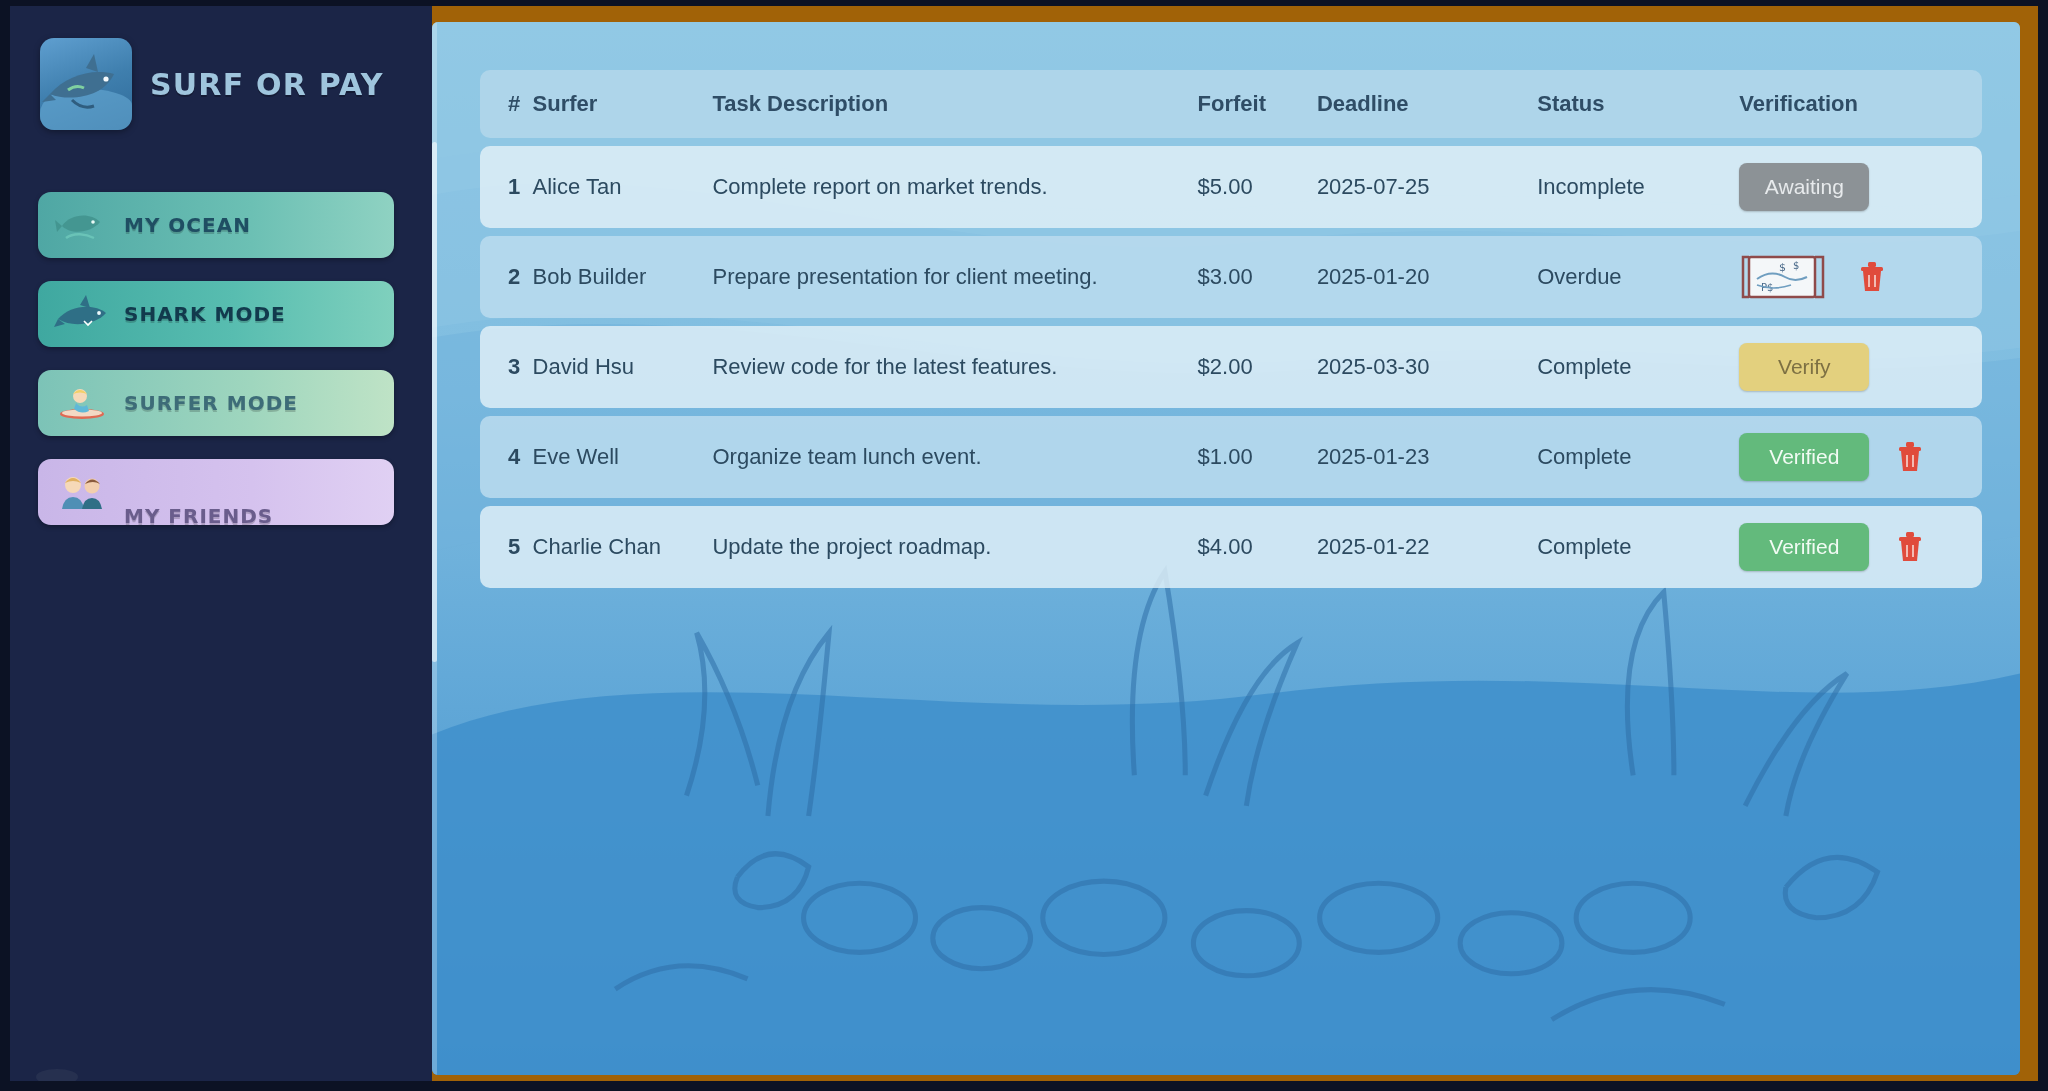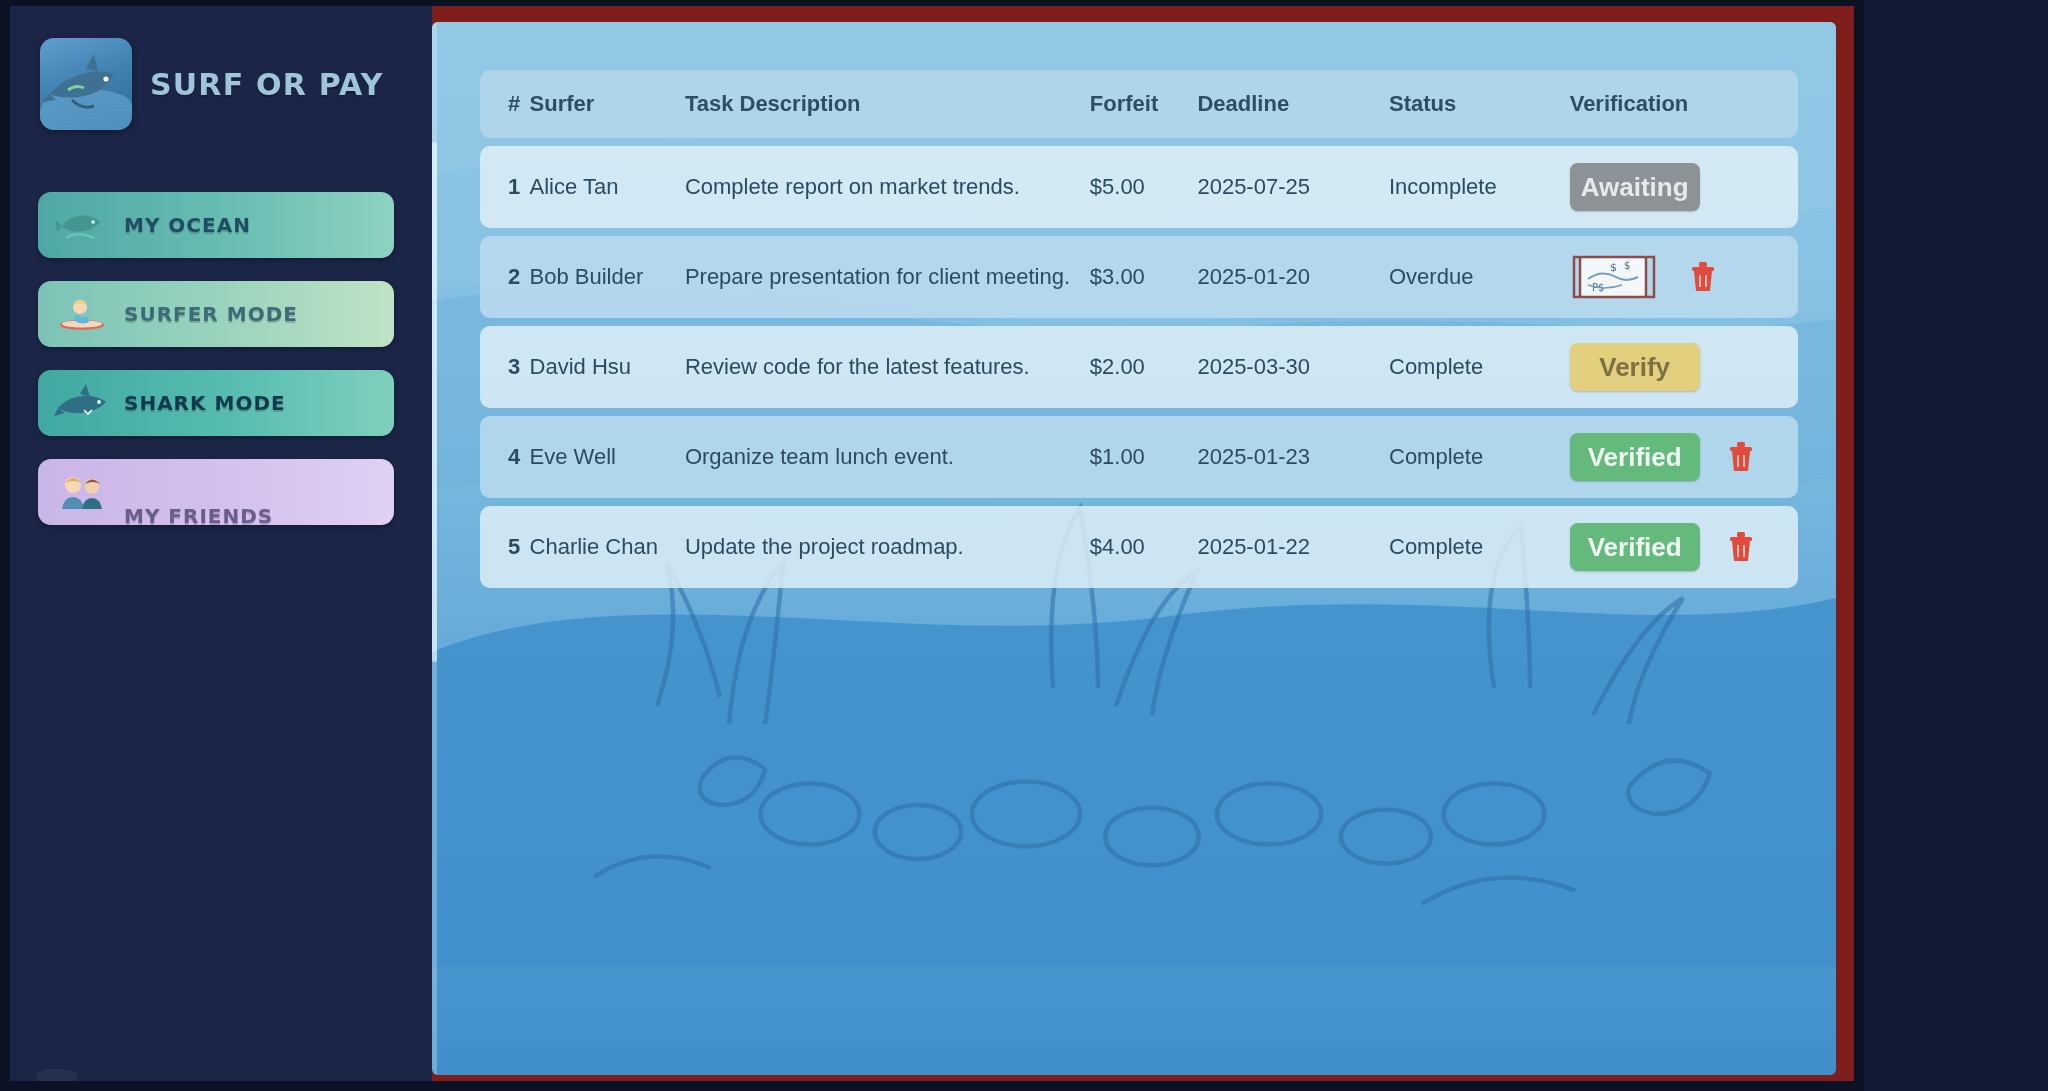--- a/index.html
+++ b/index.html
@@ -4,22 +4,22 @@
 <style>
   * { box-sizing: border-box; margin: 0; padding: 0; }
   html, body {
     width: 2048px; height: 1091px;
     background: #121a33;
     font-family: "Liberation Sans", sans-serif;
     overflow: hidden;
   }
   #app {
     position: relative;
-    width: 1864px; height: 1091px;
-    background: #7f1d1d;
+    width: 2048px; height: 1091px;
+    background: #a16207;
     display: flex;
   }
 
   
   .sidebar {
     width: 432px;
     flex: 0 0 432px;
     background: #1b2547;
     padding: 28px 0 0 0;
     position: relative;
@@ -146,22 +146,22 @@
   .col-status  { width: 200px; margin-top: 43px; }
   .col-verify  { width: 240px; }
 
   .badge {
     display: inline-flex;
     align-items: center;
     justify-content: center;
     min-width: 130px;
     height: 48px;
     border-radius: 8px;
-    font-size: 26px;
-    font-weight: 700;
+    font-size: 21px;
+    font-weight: 400;
     color: #ffffff;
     cursor: default;
     box-shadow: 0 1px 2px rgba(0,0,0,0.2);
   }
   .badge.awaiting { background: #8c9296; color: #e7eaec; }
   .badge.verify   { background: #e3d07e; color: #7d7043; cursor: pointer; }
   .badge.verified { background: #63ba7c; color: #f1fbf3; }
 
   .verify-cell { display: flex; align-items: center; gap: 28px; }
   .receipt-icon { width: 92px; height: 56px; }
@@ -228,44 +228,44 @@
           <svg viewBox="0 0 56 46" xmlns="http://www.w3.org/2000/svg">
             <path d="M8 24 C16 12, 36 10, 46 20 C38 30, 18 34, 8 24 Z" fill="#3f8f8a" opacity=".75"></path>
             <path d="M8 24 L1 18 L3 30 Z" fill="#3f8f8a" opacity=".75"></path>
             <circle cx="39" cy="20" r="1.8" fill="#eafaf6"></circle>
             <path d="M12 36 C20 30, 32 32, 40 36" stroke="#6fc9bc" stroke-width="2.5" fill="none" opacity=".8"></path>
           </svg>
         </span>
         <span class="nav-label">My Ocean</span>
       </div>
 
+      <div class="nav-item nav-shark">
+        <span class="nav-icon">
+          <svg viewBox="0 0 56 46" xmlns="http://www.w3.org/2000/svg">
+            <path d="M4 28 C16 14, 40 12, 52 22 C44 32, 20 38, 4 28 Z" fill="#2f6f86"></path>
+            <path d="M26 14 L32 4 L36 17 Z" fill="#2f6f86"></path>
+            <path d="M4 28 L0 36 L11 33 Z" fill="#2f6f86"></path>
+            <circle cx="45" cy="22" r="1.9" fill="#ecf7fb"></circle>
+            <path d="M30 30 l4 4 l4 -4" stroke="#ffffff" stroke-width="1.6" fill="none"></path>
+          </svg>
+        </span>
+        <span class="nav-label">Shark Mode</span>
+      </div>
+
       <div class="nav-item nav-surfer">
         <span class="nav-icon">
           <svg viewBox="0 0 56 46" xmlns="http://www.w3.org/2000/svg">
             <ellipse cx="28" cy="34" rx="22" ry="5" fill="#e06a53"></ellipse>
             <ellipse cx="28" cy="33" rx="20" ry="3.4" fill="#f3d9c4"></ellipse>
             <circle cx="26" cy="16" r="7" fill="#f6d9b8"></circle>
             <path d="M19 14 q7 -8 14 0 q-7 -3 -14 0Z" fill="#f2d06a"></path>
             <path d="M22 23 q5 6 11 2 l2 6 q-8 4 -15 -2Z" fill="#5fb8d8"></path>
           </svg>
         </span>
         <span class="nav-label">Surfer Mode</span>
-      </div>
-
-      <div class="nav-item nav-shark">
-        <span class="nav-icon">
-          <svg viewBox="0 0 56 46" xmlns="http://www.w3.org/2000/svg">
-            <path d="M4 28 C16 14, 40 12, 52 22 C44 32, 20 38, 4 28 Z" fill="#2f6f86"></path>
-            <path d="M26 14 L32 4 L36 17 Z" fill="#2f6f86"></path>
-            <path d="M4 28 L0 36 L11 33 Z" fill="#2f6f86"></path>
-            <circle cx="45" cy="22" r="1.9" fill="#ecf7fb"></circle>
-            <path d="M30 30 l4 4 l4 -4" stroke="#ffffff" stroke-width="1.6" fill="none"></path>
-          </svg>
-        </span>
-        <span class="nav-label">Shark Mode</span>
       </div>
 
       <div class="nav-item nav-friends">
         <span class="nav-icon">
           <svg viewBox="0 0 56 46" xmlns="http://www.w3.org/2000/svg">
             <circle cx="19" cy="16" r="8" fill="#f6d9b8"></circle>
             <path d="M11 14 q8 -10 16 0 q-8 -4 -16 0Z" fill="#e0b060"></path>
             <path d="M8 40 q2 -12 11 -12 q9 0 11 12Z" fill="#4f8fb5"></path>
             <circle cx="38" cy="17" r="7.5" fill="#f3cfae"></circle>
             <path d="M31 15 q7 -9 15 0 q-7 -4 -15 0Z" fill="#8a5a3c"></path>

